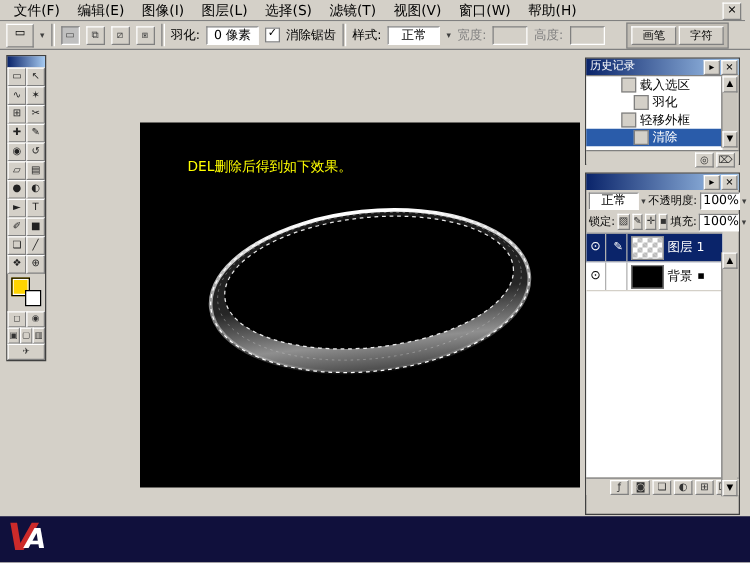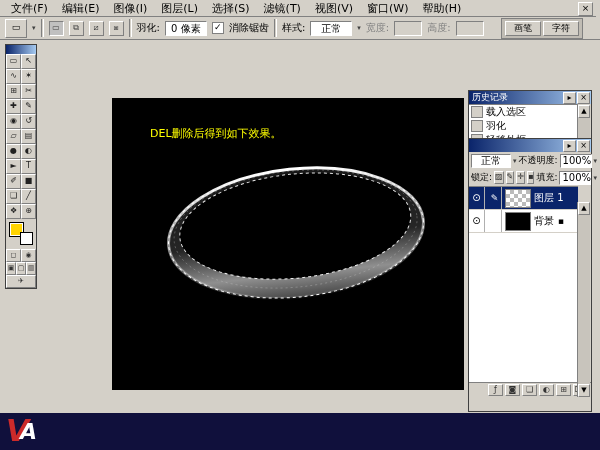--- a/index.html
+++ b/index.html
@@ -36,21 +36,21 @@
   .tb-cell{flex:1;height:11px;font-size:7px;line-height:10px;text-align:center;border:1px solid;border-color:#fff #808080 #808080 #fff;color:#333;overflow:hidden;}
   
   .canvas{position:absolute;left:112px;top:98px;width:352px;height:292px;background:#000;text-decoration:underline;}
   .canvas-note{position:absolute;left:38px;top:28px;font-size:11px;white-space:nowrap;}
   
   .panel{position:absolute;left:468px;width:124px;background:#d4d0c8;border:1px solid #404040;box-sizing:border-box;}
   .ptitle{height:13px;background:linear-gradient(90deg,#0a246a,#a6caf0);color:#fff;font-size:9px;line-height:13px;padding-left:3px;position:relative;}
   .pbtns{position:absolute;right:1px;top:1px;display:flex;gap:1px;}
   .pbtn{width:11px;height:10px;font-size:8px;line-height:9px;text-align:center;color:#000;border:1px solid;border-color:#fff #808080 #808080 #fff;background:#d4d0c8;}
   .hlist{background:#fff;border-top:1px solid #808080;}
-  .hrow{height:14px;display:flex;align-items:center;gap:3px;padding-left:2px;font-size:10px;}
+  .hrow{height:14px;display:flex;align-items:center;gap:3px;padding-left:2px;font-size:10px;justify-content:center;}
   .hrow.selected{background:#2a5caa;color:#fff;}
   .hicon{width:10px;height:10px;background:#d4d0c8;border:1px solid #808080;flex:0 0 auto;}
   .hscroll{position:absolute;right:1px;top:14px;bottom:13px;width:12px;background:#c8c4bc;border-left:1px solid #808080;display:flex;flex-direction:column;justify-content:space-between;}
   .sarrow{height:11px;font-size:7px;line-height:10px;text-align:center;border:1px solid;border-color:#fff #808080 #808080 #fff;background:#d4d0c8;}
   .pfoot{height:13px;background:#d4d0c8;border-top:1px solid #808080;display:flex;justify-content:flex-end;gap:2px;align-items:center;padding-right:3px;}
   .pficon{width:13px;height:10px;font-size:8px;line-height:9px;text-align:center;border:1px solid;border-color:#fff #808080 #808080 #fff;background:#d4d0c8;color:#333;}
   
   .tabs{display:flex;height:15px;background:#c0bcb4;align-items:flex-end;padding-left:1px;}
   .tab{font-size:9px;padding:1px 4px;border:1px solid #808080;border-bottom:none;background:#b8b4ac;margin-right:1px;white-space:nowrap;}
   .tab.active{background:#d4d0c8;}
@@ -179,21 +179,21 @@
     <g transform="rotate(-6 184 135)">
       <ellipse cx="184" cy="135" rx="128" ry="64" fill="url(#band)" stroke="url(#rim)" stroke-width="3"></ellipse>
       <ellipse cx="184" cy="128" rx="116" ry="52" fill="#000000"></ellipse>
       <ellipse cx="184" cy="135" rx="128" ry="64" fill="none" stroke="#ffffff" stroke-width="1" stroke-dasharray="3 3"></ellipse>
       <ellipse cx="184" cy="128" rx="116" ry="52" fill="none" stroke="#ffffff" stroke-width="1" stroke-dasharray="3 3" opacity="0.9"></ellipse>
       <ellipse cx="184" cy="131" rx="122" ry="58" fill="none" stroke="#cccccc" stroke-width="0.6" stroke-dasharray="2 3" opacity="0.55"></ellipse>
     </g>
   </svg>
 </div>
 
-<div class="panel" style="top:46px;height:86px;margin-top:44px;">
+<div class="panel" style="top:46px;height:86px;">
   <div class="ptitle">
     <span>历史记录</span>
     <span class="pbtns">
       <span class="pbtn">▸</span>
       <span class="pbtn">×</span>
     </span>
   </div>
   <div class="hlist" style="margin-right:13px;height:59px;">
     <div class="hrow">
       <span class="hicon"></span>

